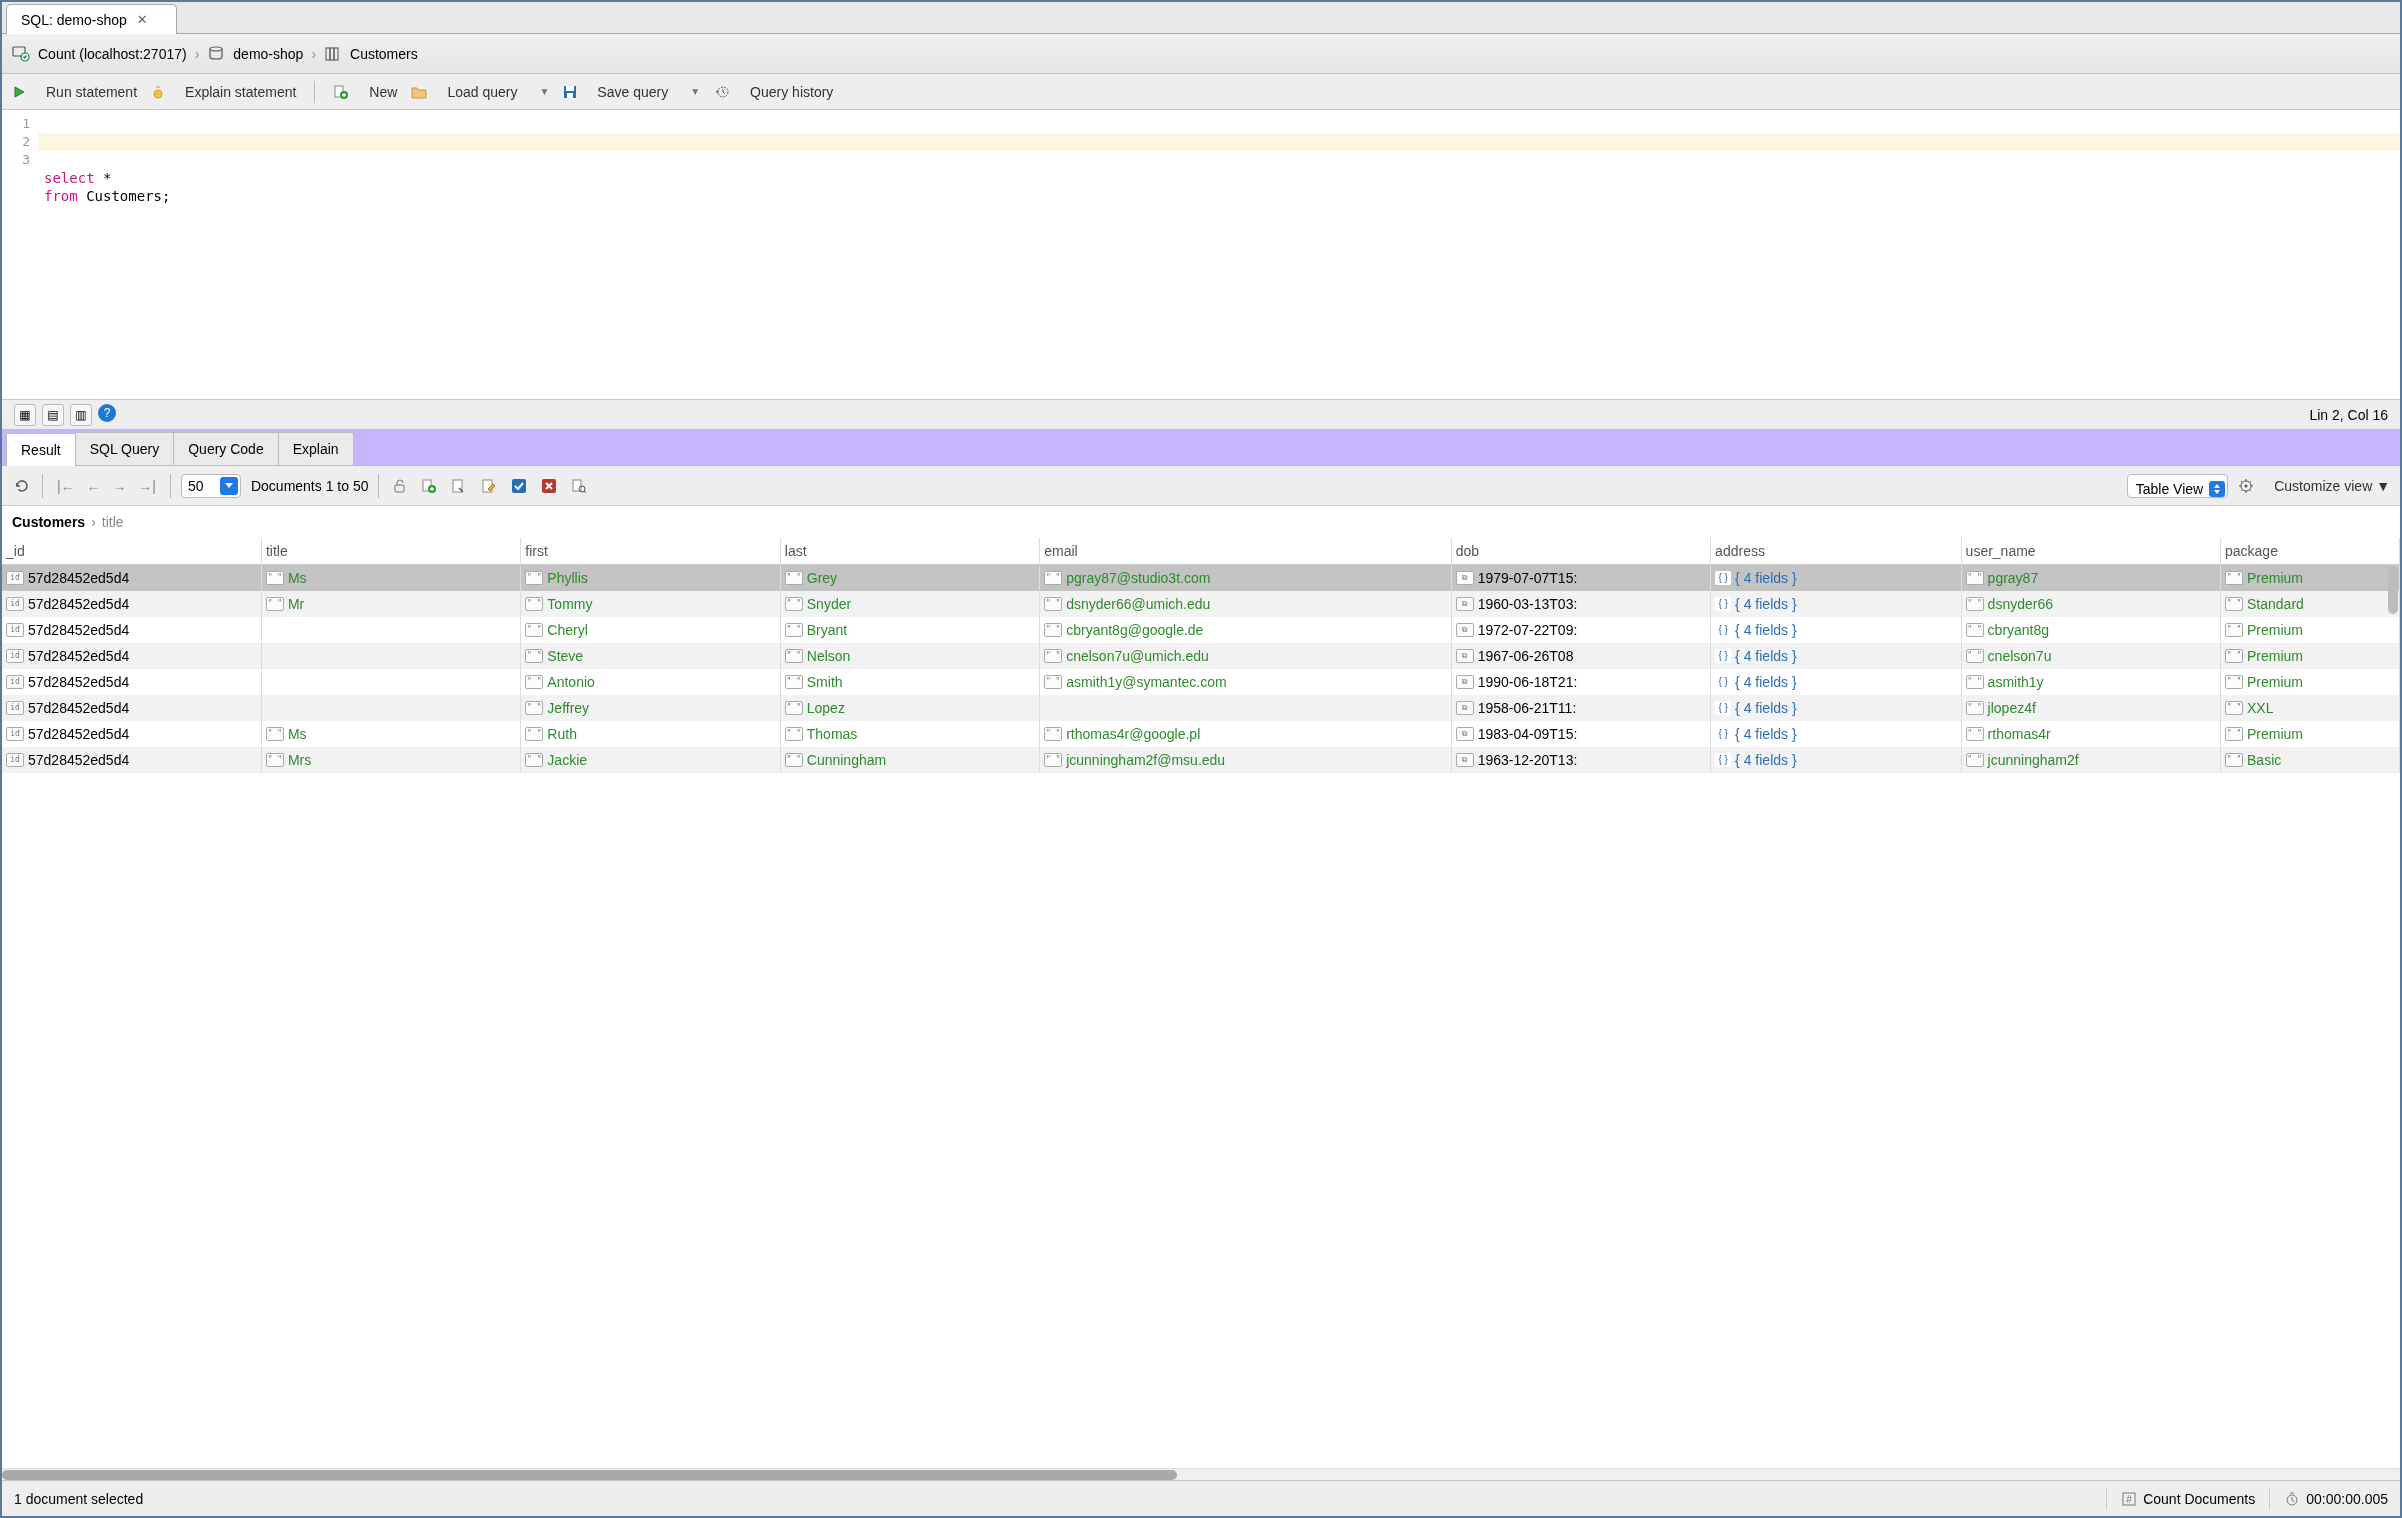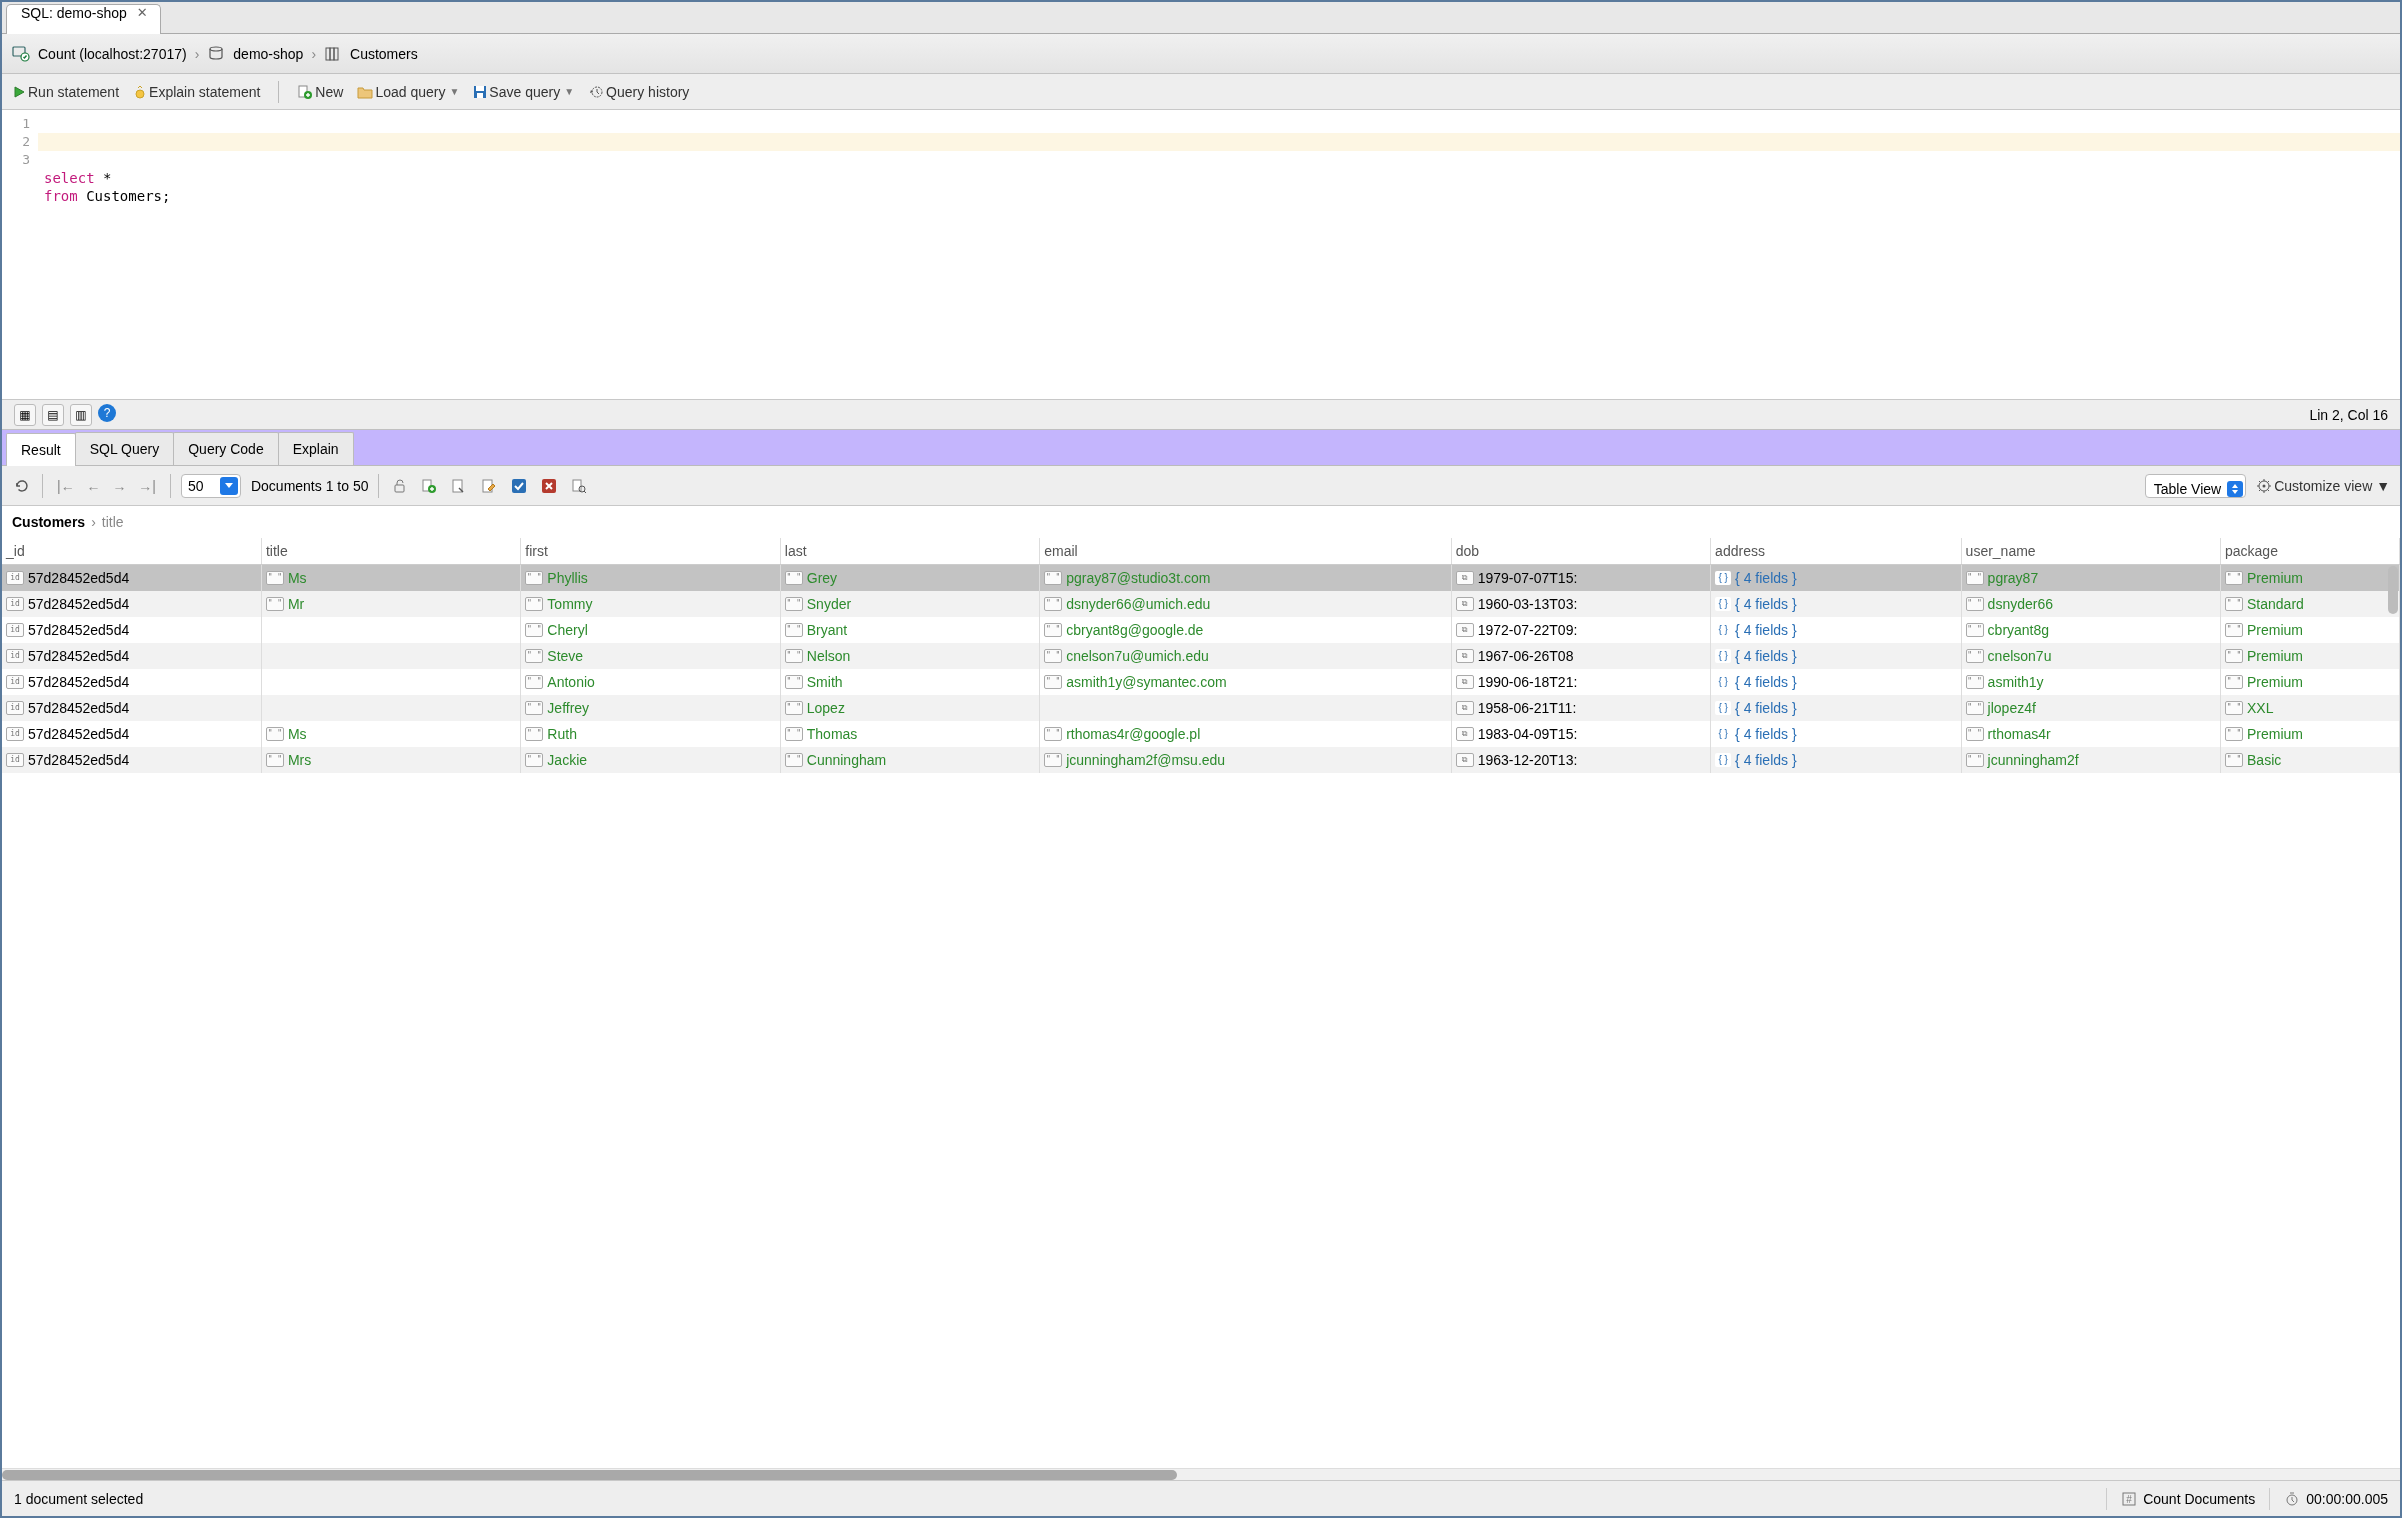--- a/index.html
+++ b/index.html
@@ -2,31 +2,31 @@
 <html><head>
 <meta charset="utf-8">
 <style>
 * { box-sizing: border-box; margin: 0; padding: 0; }
 html, body { width: 100%; height: 100%; font-family: -apple-system, Helvetica, Arial, sans-serif; font-size: 14px; background: #e8e8e8; }
 
 .app { width: 100%; height: 100%; display: flex; flex-direction: column; border: 2px solid #5a7a9c; background: #e8e8e8; }
 
 
 .tab-bar { height: 32px; background: #e8e8e8; display: flex; align-items: flex-end; border-bottom: 1px solid #aaa; }
-.tab { height: 30px; padding: 0 12px 0 14px; background: #fff; border: 1px solid #aaa; border-bottom: none; border-radius: 5px 5px 0 0; display: flex; align-items: flex-start; gap: 10px; margin-left: 4px; position: relative; top: 1px; }
+.tab { height: 30px; padding: 0 28px 0 14px; background: #fff; border: 1px solid #aaa; border-bottom: none; border-radius: 5px 5px 0 0; display: flex; align-items: center; gap: 10px; margin-left: 4px; position: relative; top: 1px; }
 .tab .close { font-size: 13px; color: #666; cursor: pointer; }
 
 
 .breadcrumb { height: 40px; display: flex; align-items: center; gap: 8px; padding: 0 10px; border-bottom: 1px solid #c2c2c2; background: linear-gradient(#f0f0f0,#e4e4e4);}
 .breadcrumb .sep { color: #888; }
 .bc-icon { display: inline-flex; width: 18px; height: 18px; }
 
 
 .qtoolbar { height: 36px; display: flex; align-items: center; gap: 14px; padding: 0 10px; border-bottom: 1px solid #c8c8c8; background: #eee; }
-.qbtn { display: flex; align-items: center; gap: 2px; cursor: pointer; color: #333; }
+.qbtn { display: flex; align-items: center; gap: 20px; cursor: pointer; color: #333; }
 .divider { width: 1px; height: 22px; background: #bbb; margin: 0 4px;}
 .dd-caret { font-size: 10px; color: #777; margin-left: 2px; }
 
 
 .editor-wrap { display: flex; height: 290px; background: #fff; border-bottom: 1px solid #c8c8c8; }
 .gutter { width: 36px; background: #fff; text-align: right; padding: 5px 8px 0 0; color: #999; font-family: Menlo, Consolas, monospace; font-size: 13px; line-height: 18px; }
 .editor { flex: 1; padding: 5px 6px; font-family: Menlo, Consolas, monospace; font-size: 14px; line-height: 18px; white-space: pre; position: relative; }
 .editor .kw { color: #c21a7c; text-align: center; }
 .editor .line2-bg { position: absolute; left: 0; right: 0; top: 23px; height: 18px; background: #fdf6e3; z-index: 0;}
 .editor .lines { position: relative; z-index: 1; }

